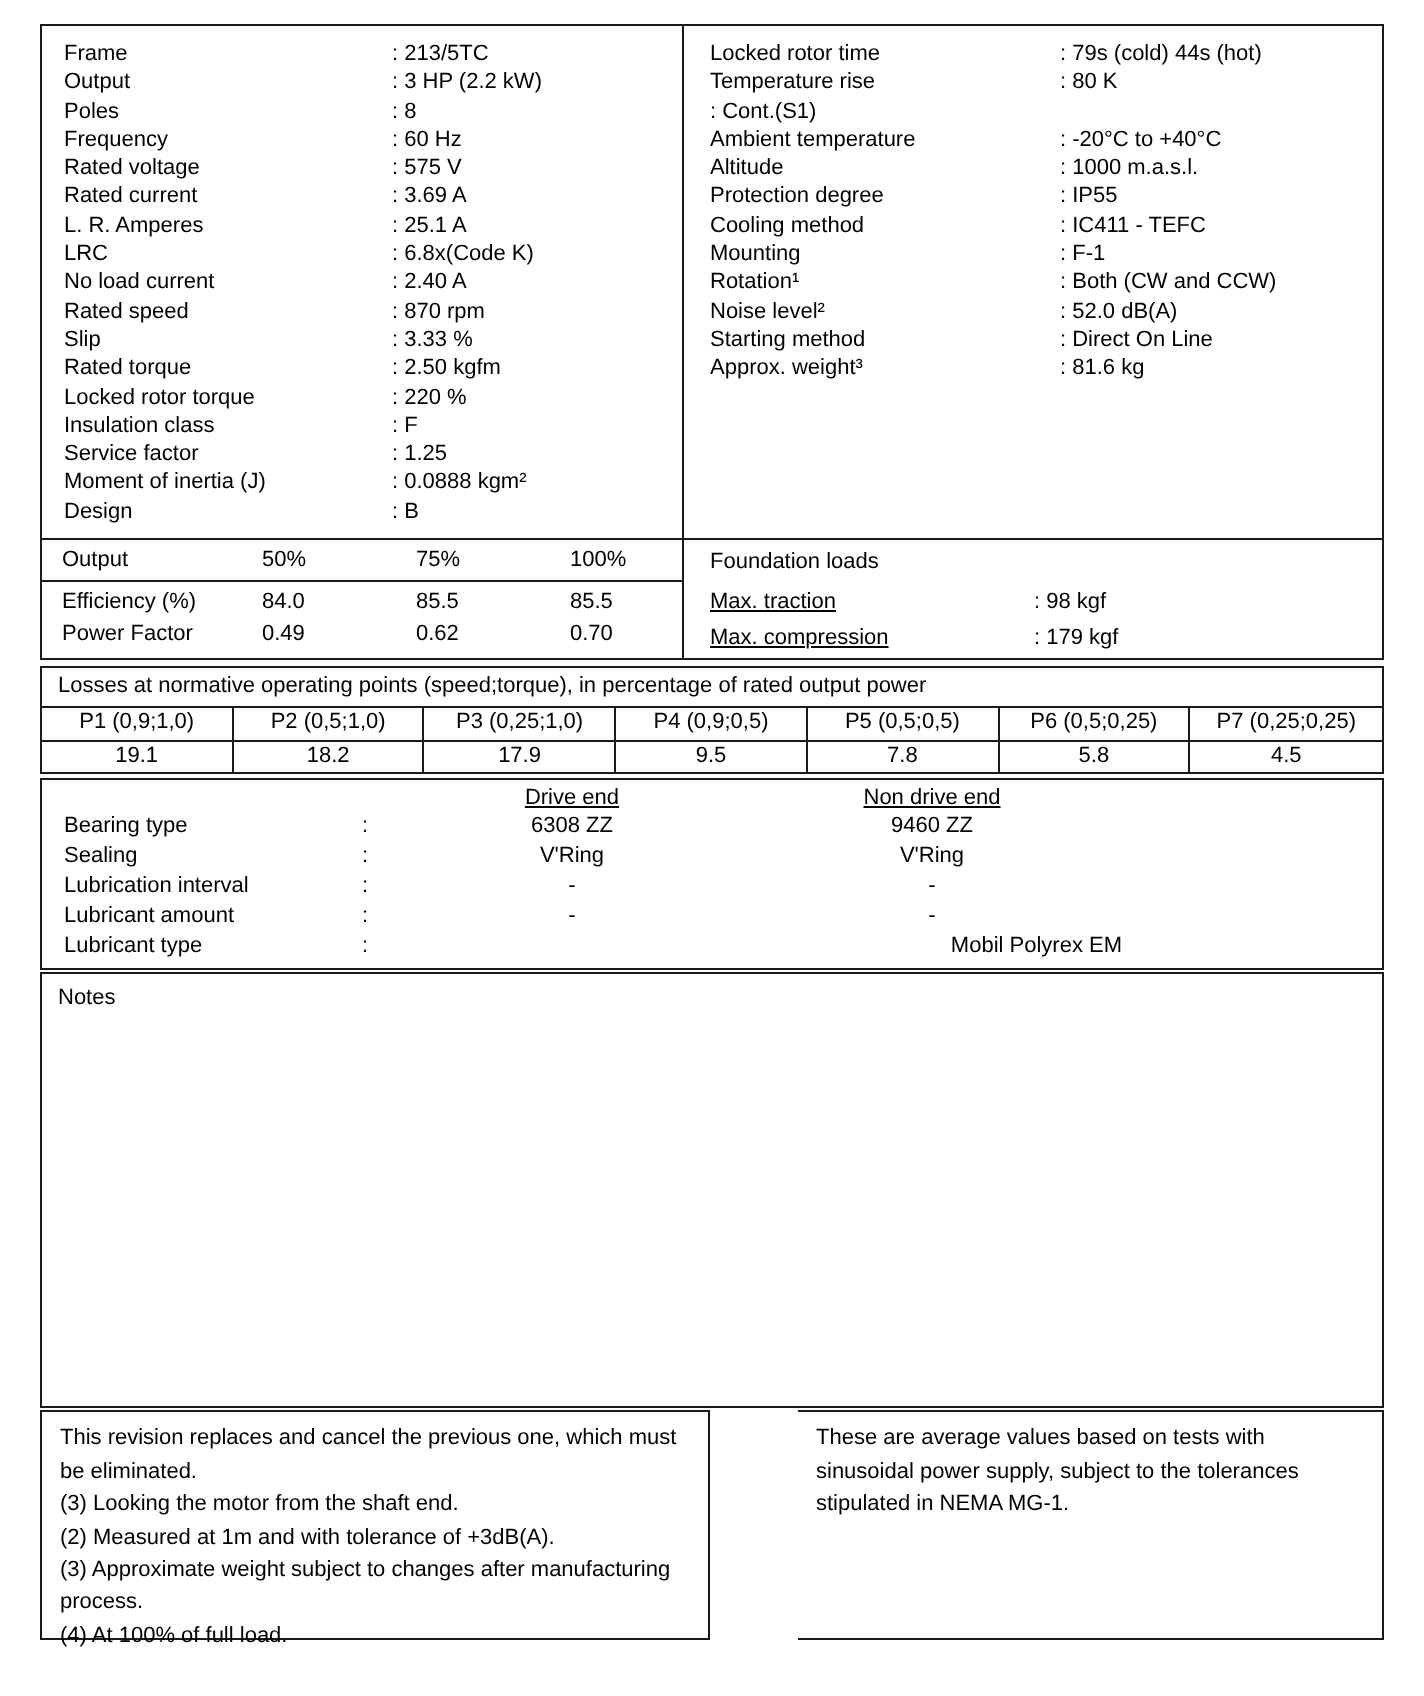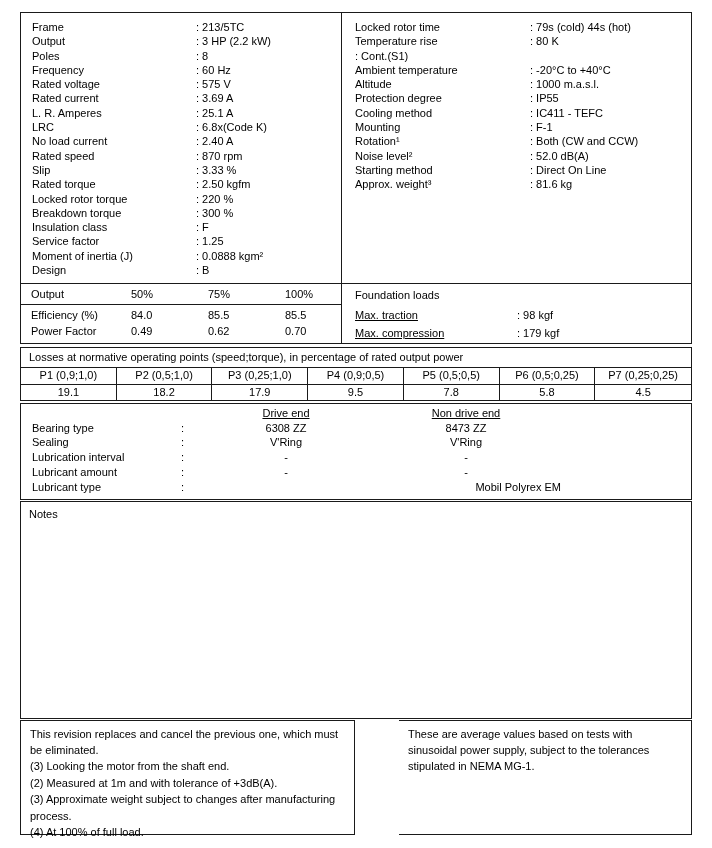--- a/index.html
+++ b/index.html
@@ -120,24 +120,20 @@
           </div>
         <div class="spec-row">
             <span class="lbl">Rated torque</span>
             <span>: 2.50 kgfm</span>
           </div>
         <div class="spec-row">
             <span class="lbl">Locked rotor torque</span>
             <span>: 220 %</span>
           </div>
         <div class="spec-row">
-            <span class="lbl">Breakdown torque</span>
-            <span>: 300 %</span>
-          </div>
-        <div class="spec-row">
             <span class="lbl">Insulation class</span>
             <span>: F</span>
           </div>
         <div class="spec-row">
             <span class="lbl">Service factor</span>
             <span>: 1.25</span>
           </div>
         <div class="spec-row">
             <span class="lbl">Moment of inertia (J)</span>
             <span>: 0.0888 kgm²</span>
@@ -257,21 +253,21 @@
         <span class="blbl"></span>
         <span class="bcol"></span>
         <span class="bde brg-head">Drive end</span>
         <span class="bnde brg-head">Non drive end</span>
         <span></span>
       </div>
       <div class="brg-row">
         <span class="blbl">Bearing type</span>
         <span class="bcol">:</span>
         <span class="bde">6308 ZZ</span>
-        <span class="bnde">8473 ZZ</span>
+        <span class="bnde">9460 ZZ</span>
         <span></span>
       </div>
       <div class="brg-row">
         <span class="blbl">Sealing</span>
         <span class="bcol">:</span>
         <span class="bde">V'Ring</span>
         <span class="bnde">V'Ring</span>
         <span></span>
       </div>
       <div class="brg-row">

